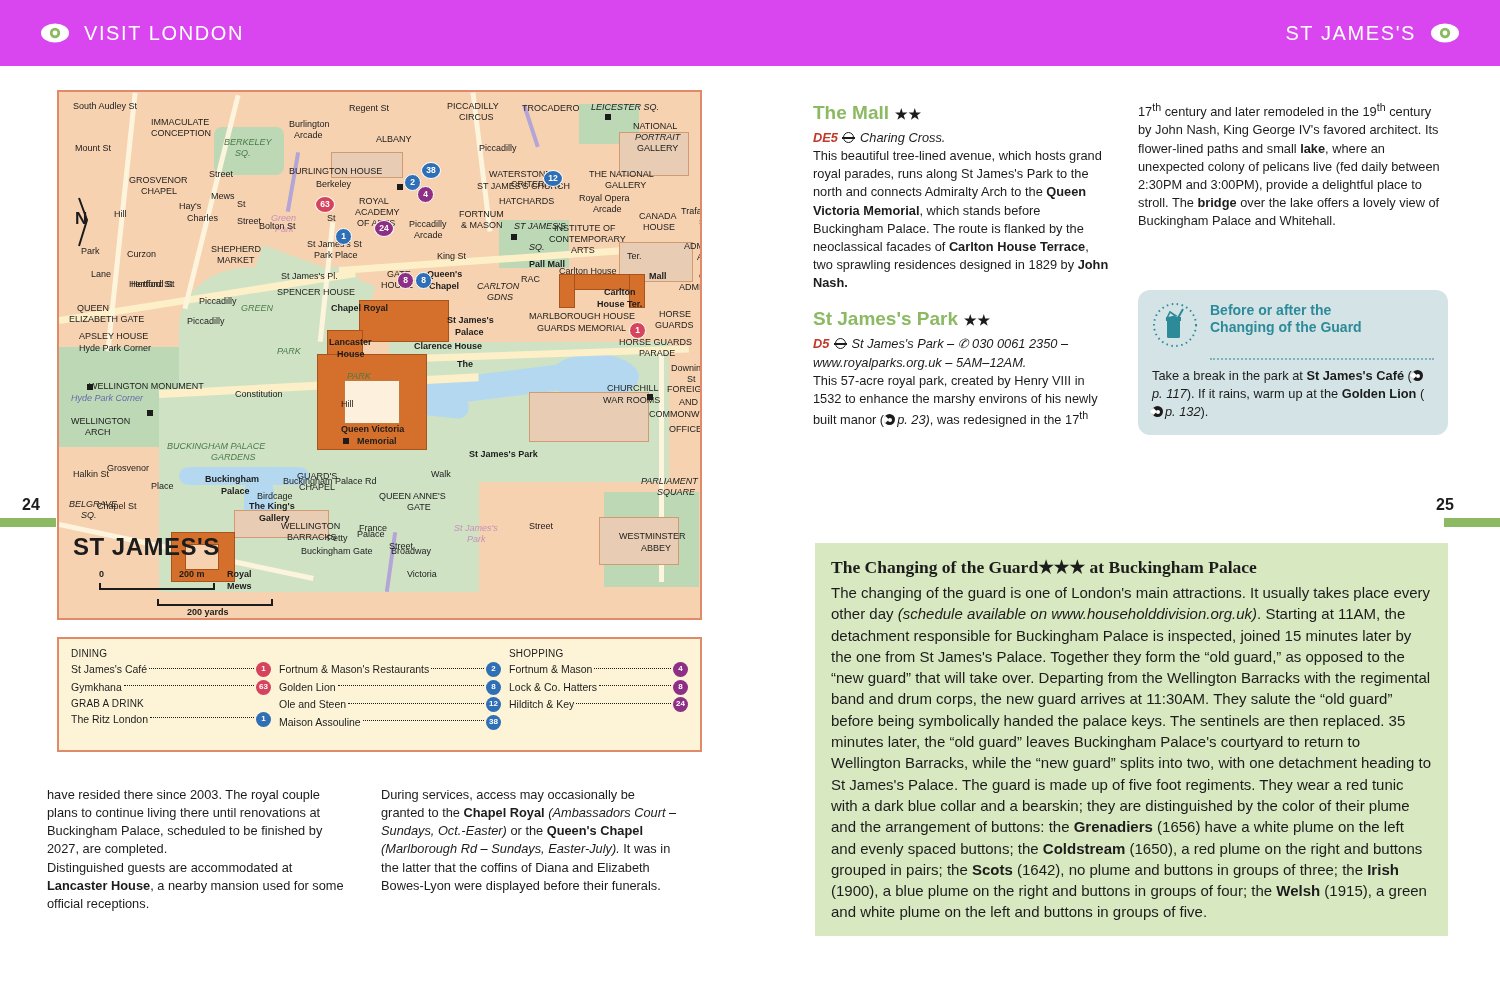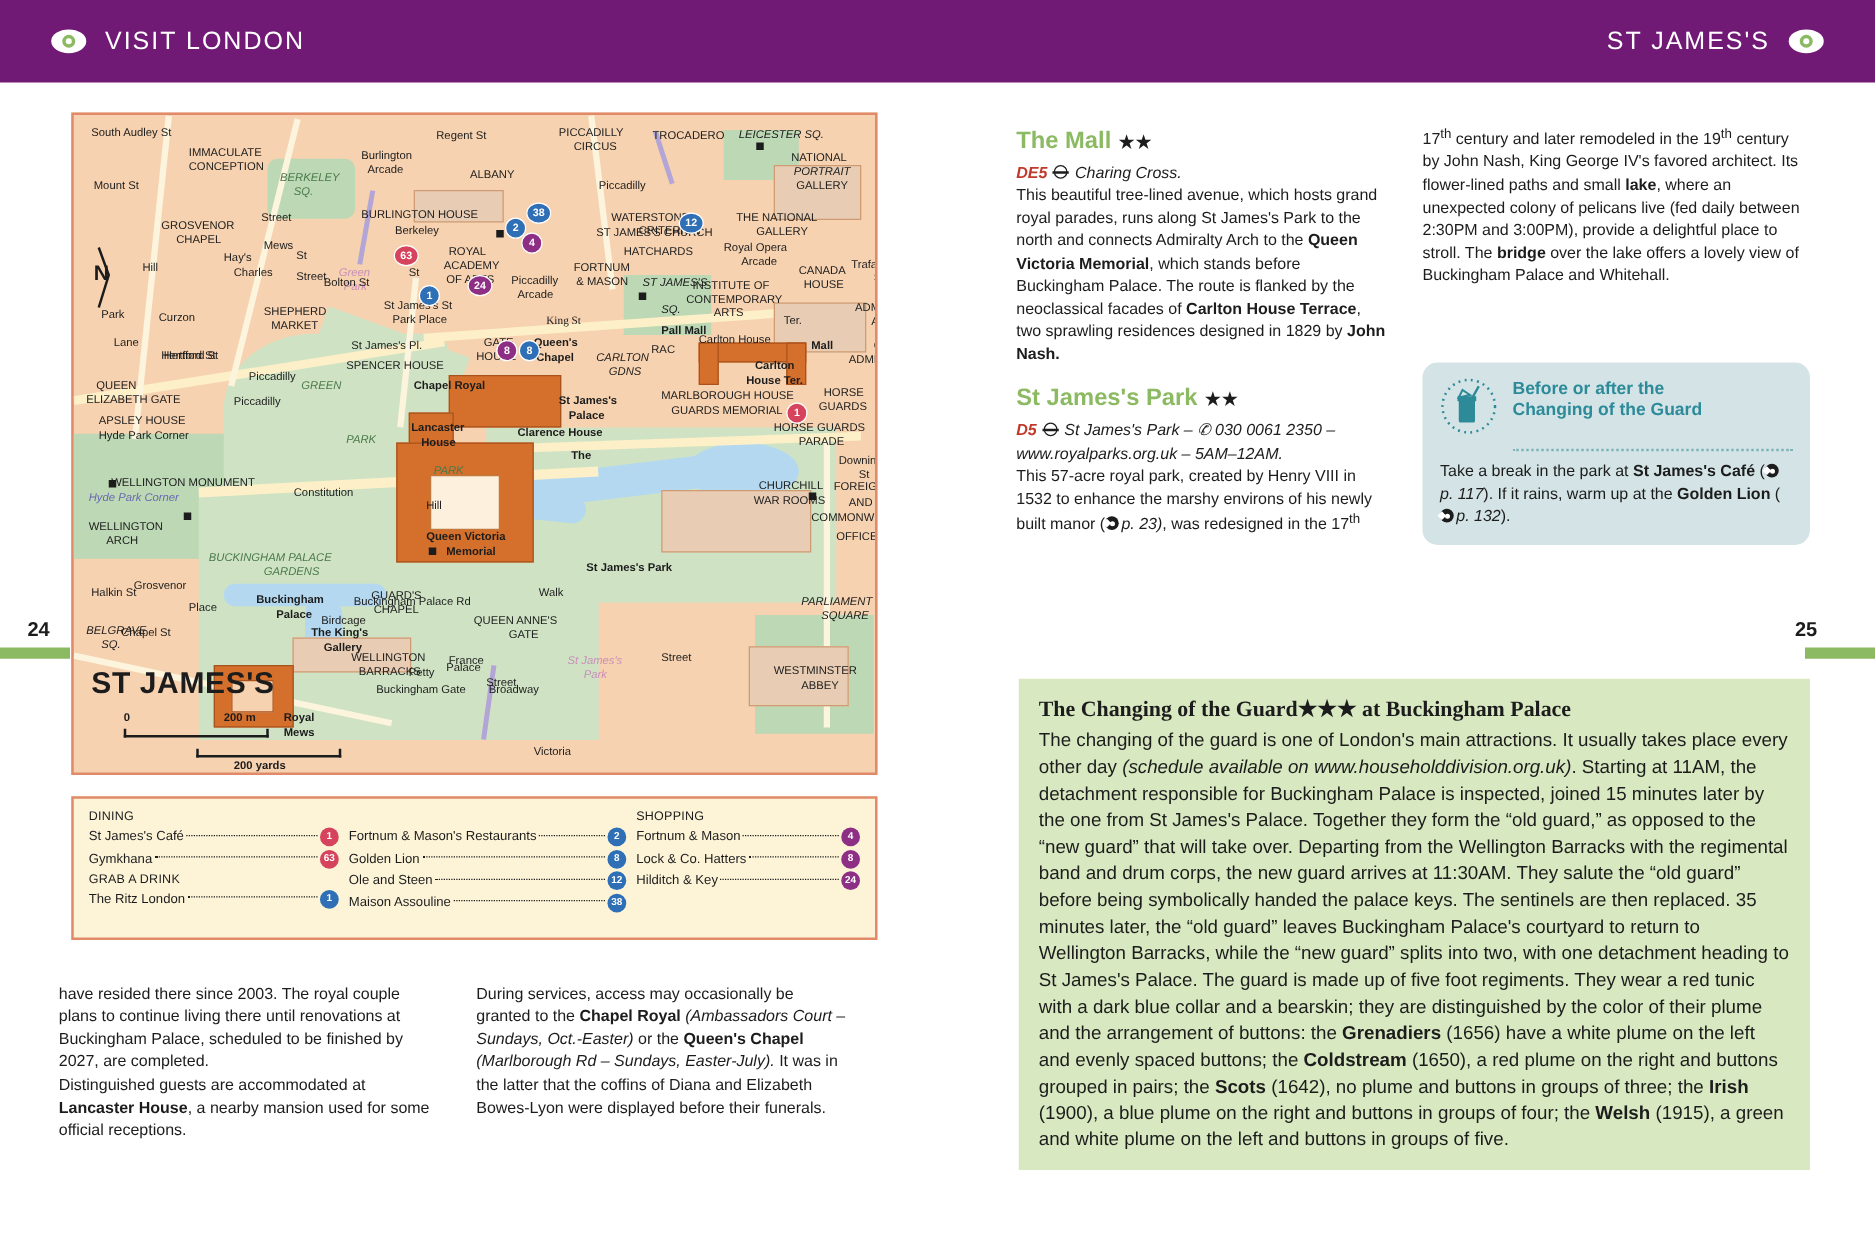--- a/index.html
+++ b/index.html
@@ -9,21 +9,21 @@
     background:#ffffff;
     font-family:"Liberation Sans", sans-serif;
     color:#1c1c1c;
     overflow:hidden;
     position:relative;
   }
 
   
   .header {
     position:absolute; left:0; top:0; width:1500px; height:66px;
-    background:#701a75;
+    background:#d946ef;
     display:flex; align-items:center; justify-content:space-between;
     padding:0 40px;
   }
   .hdr-group { display:flex; align-items:center; gap:14px; }
   .hdr-title {
     color:#ffffff; font-size:20px; letter-spacing:1.6px; font-weight:400;
   }
   .eye { width:30px; height:22px; display:block; }
 
   
@@ -360,21 +360,21 @@
       <div class="mlabel " style="left: 200px; top: 130px;">Bolton St</div>
       <div class="mlabel " style="left: 178px; top: 125px;">Street</div>
       <div class="mlabel " style="left: 72px; top: 188px;">Hertford St</div>
       <div class="mlabel " style="left: 140px; top: 205px;">Piccadilly</div>
       <div class="mlabel " style="left: 248px; top: 148px;">St James's St</div>
       <div class="mlabel " style="left: 255px; top: 159px;">Park Place</div>
       <div class="mlabel " style="left: 222px; top: 180px;">St James's Pl.</div>
       <div class="mlabel caps" style="left: 218px; top: 196px;">SPENCER HOUSE</div>
       <div class="mlabel caps" style="left: 328px; top: 178px;">GATE</div>
       <div class="mlabel caps" style="left: 322px; top: 189px;">HOUSE</div>
-      <div class="mlabel " style="left: 378px; top: 160px; font-family: Liberation Serif, serif;">King St</div>
+      <div class="mlabel " style="left: 378px; top: 160px;">King St</div>
       <div class="mlabel bold" style="left: 368px; top: 178px;">Queen's</div>
       <div class="mlabel bold" style="left: 370px; top: 190px;">Chapel</div>
       <div class="mlabel caps ital" style="left: 418px; top: 190px;">CARLTON</div>
       <div class="mlabel caps ital" style="left: 428px; top: 201px;">GDNS</div>
       <div class="mlabel bold" style="left: 470px; top: 168px;">Pall Mall</div>
       <div class="mlabel caps" style="left: 462px; top: 183px;">RAC</div>
       <div class="mlabel " style="left: 500px; top: 175px;">Carlton House</div>
       <div class="mlabel " style="left: 568px; top: 160px;">Ter.</div>
       <div class="mlabel bold" style="left: 590px; top: 180px;">Mall</div>
       <div class="mlabel bold" style="left: 545px; top: 196px;">Carlton</div>
@@ -440,21 +440,21 @@
       <div class="mlabel " style="left: 38px; top: 410px;">Chapel St</div>
       <div class="mlabel caps" style="left: 222px; top: 430px;">WELLINGTON</div>
       <div class="mlabel caps" style="left: 228px; top: 441px;">BARRACKS</div>
       <div class="mlabel " style="left: 224px; top: 385px;">Buckingham Palace Rd</div>
       <div class="mlabel " style="left: 298px; top: 438px;">Palace</div>
       <div class="mlabel " style="left: 330px; top: 450px;">Street</div>
       <div class="mlabel " style="left: 268px; top: 442px;">Petty</div>
       <div class="mlabel " style="left: 300px; top: 432px;">France</div>
       <div class="mlabel " style="left: 242px; top: 455px;">Buckingham Gate</div>
       <div class="mlabel " style="left: 332px; top: 455px;">Broadway</div>
-      <div class="mlabel " style="left: 348px; top: 505px; margin-left: 20px;">Victoria</div>
+      <div class="mlabel " style="left: 348px; top: 478px;">Victoria</div>
       <div class="mlabel ital pink-t" style="left: 395px; top: 432px;">St James's</div>
       <div class="mlabel ital pink-t" style="left: 408px; top: 443px;">Park</div>
       <div class="mlabel " style="left: 470px; top: 430px;">Street</div>
       <div class="mlabel caps" style="left: 560px; top: 440px;">WESTMINSTER</div>
       <div class="mlabel caps" style="left: 582px; top: 452px;">ABBEY</div>
       <div class="mlabel bold" style="left: 168px; top: 478px;">Royal</div>
       <div class="mlabel bold" style="left: 168px; top: 490px;">Mews</div>
     </div>
   <div id="map-badges">
       <div class="badge blue wide" style="left: 362px; top: 70px;">38</div>

